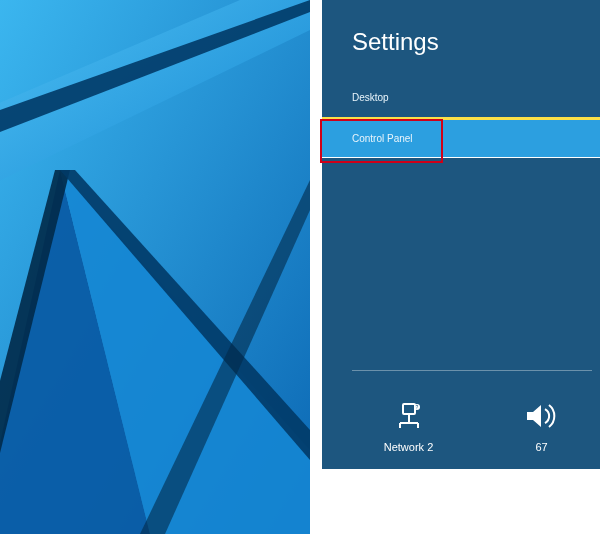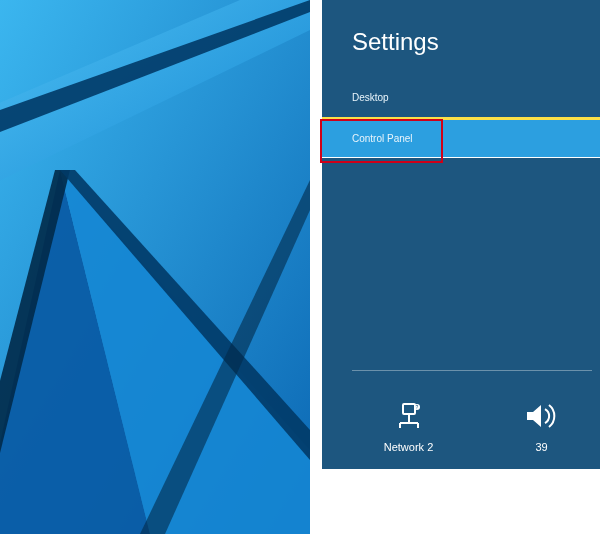--- a/index.html
+++ b/index.html
@@ -170,18 +170,18 @@
     </div>
 
     <div class="qa-item">
       <div class="qa-icon">
         <svg width="38" height="30" viewBox="0 0 38 30" fill="#ffffff">
           <polygon points="4,11 10,11 18,4 18,26 10,19 4,19"></polygon>
           <path d="M22 8 A 8 8 0 0 1 22 22" fill="none" stroke="#ffffff" stroke-width="2"></path>
           <path d="M26 4 A 14 14 0 0 1 26 26" fill="none" stroke="#ffffff" stroke-width="2"></path>
         </svg>
       </div>
-      <div class="qa-label">39</div>
+      <div class="qa-label">67</div>
     </div>
 
 
   </div>
 </div>
 
 </body></html>

